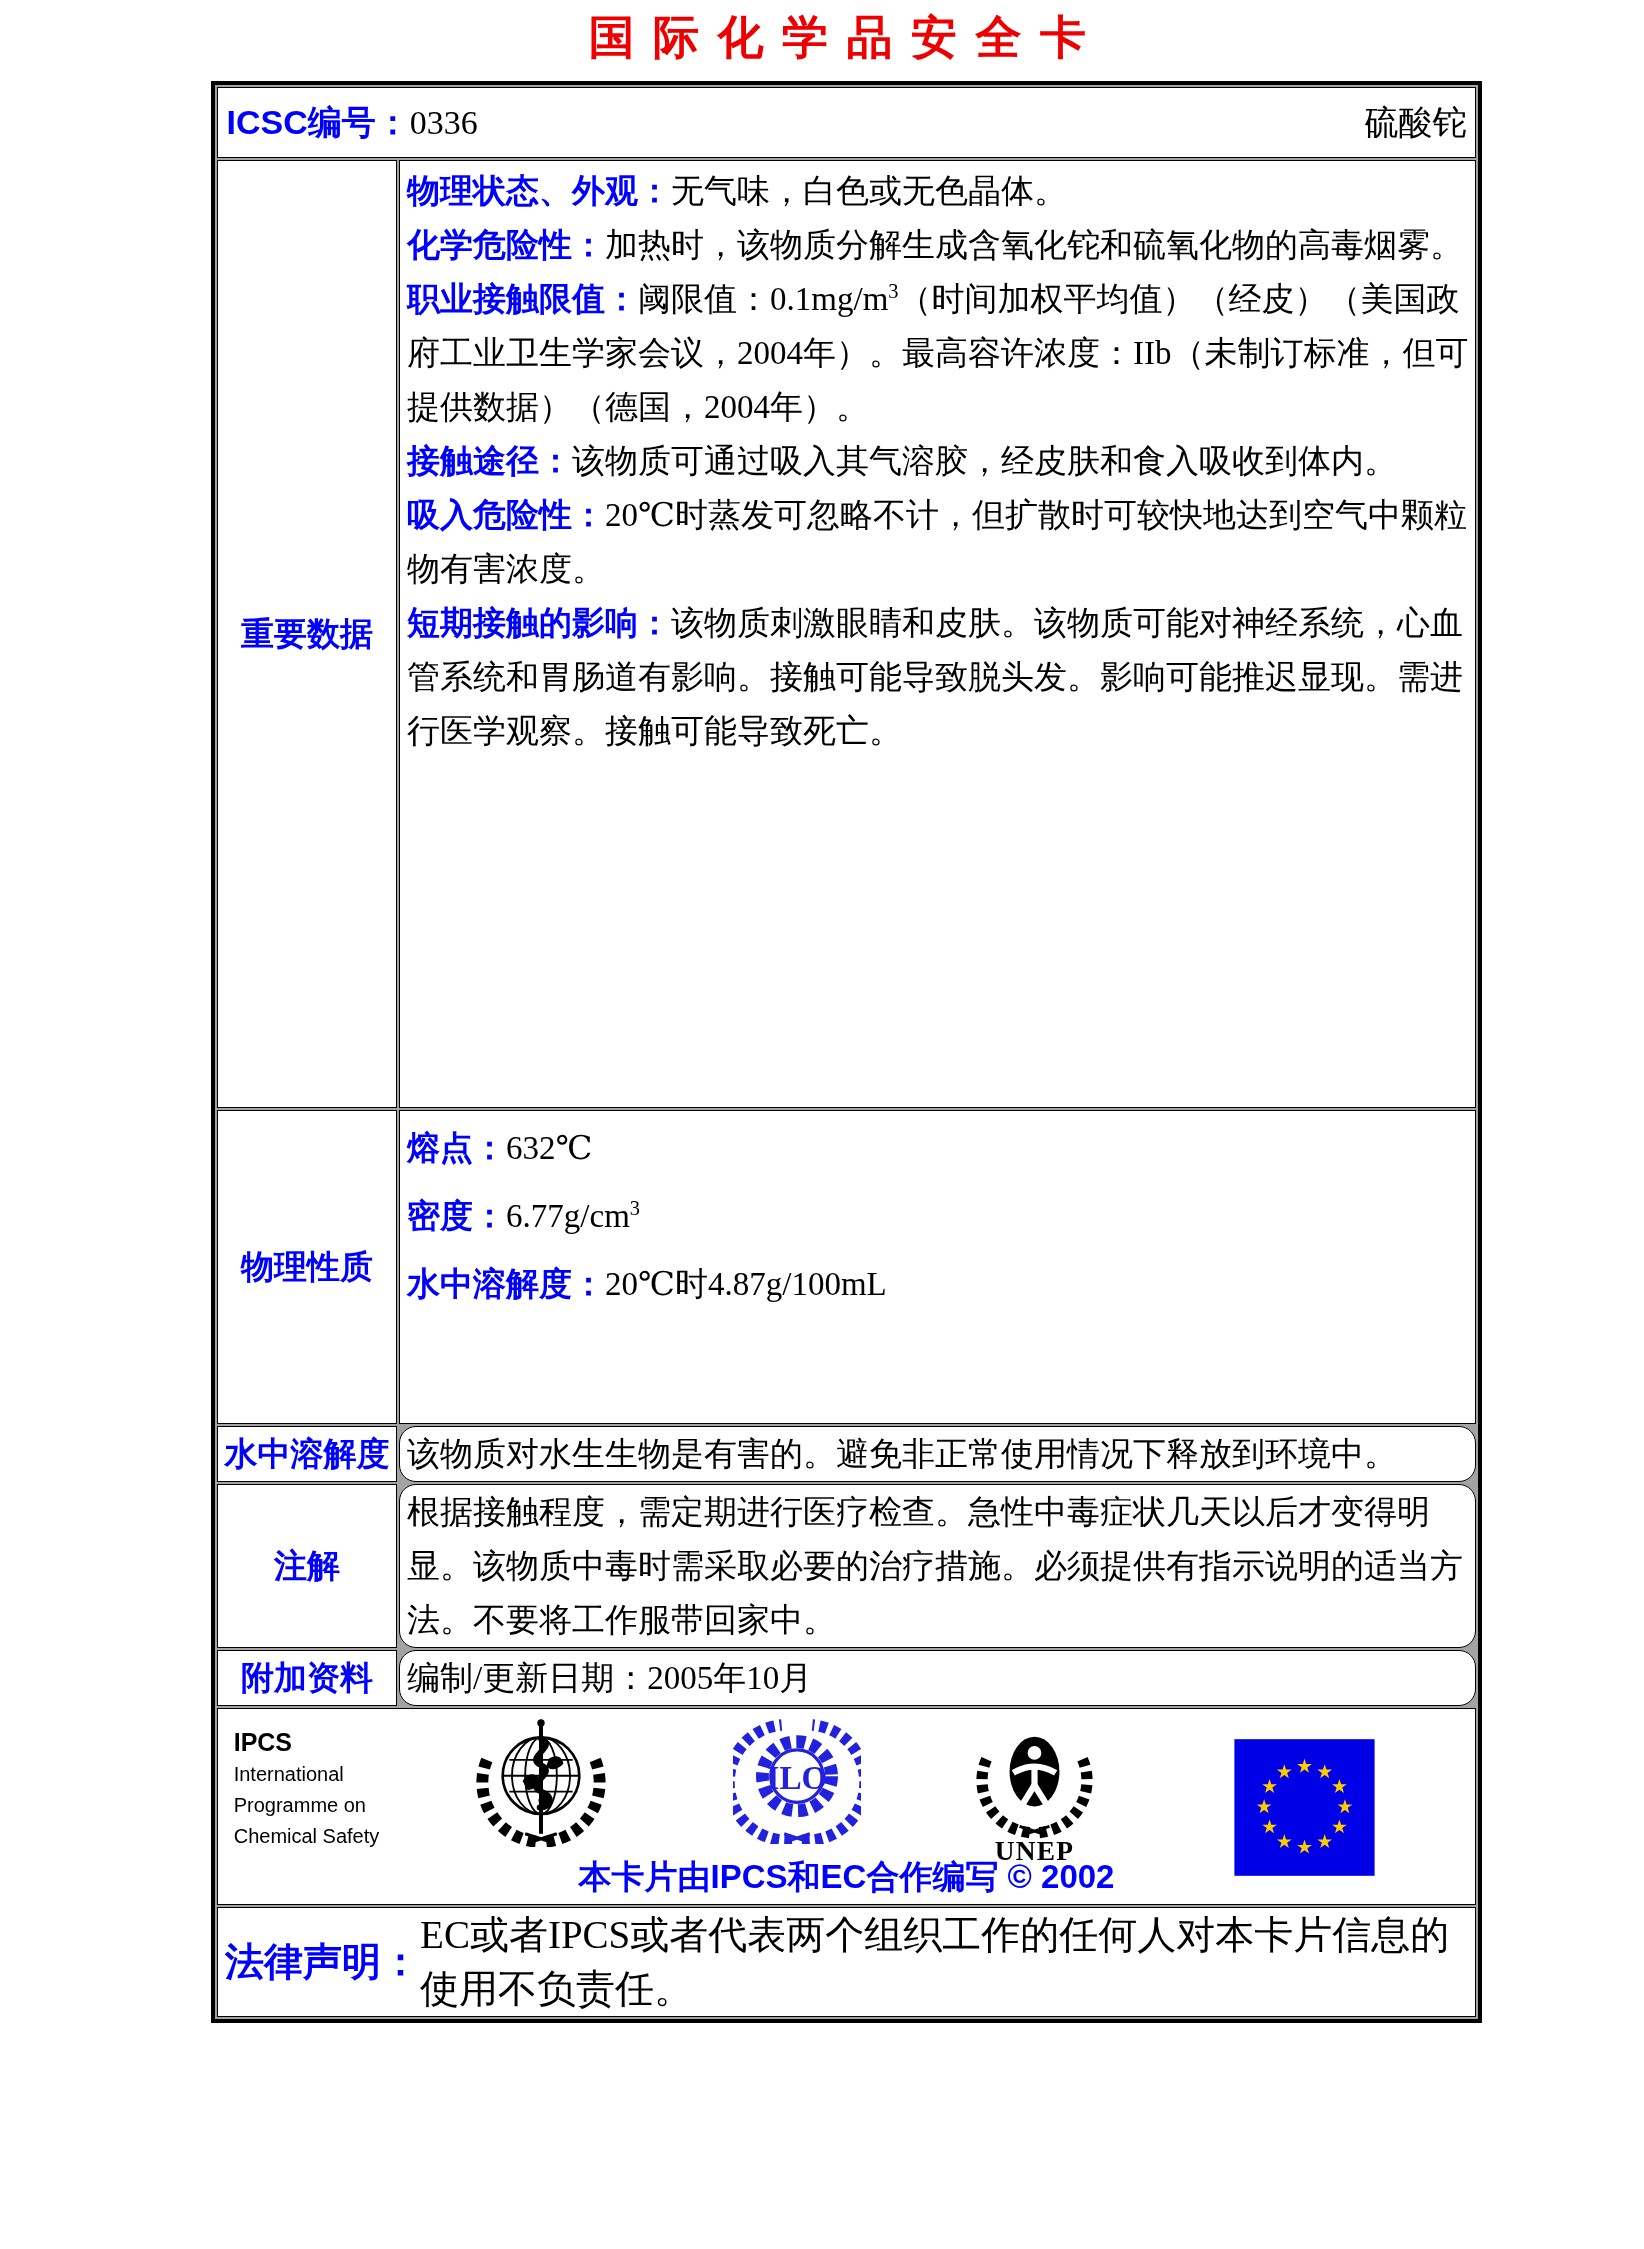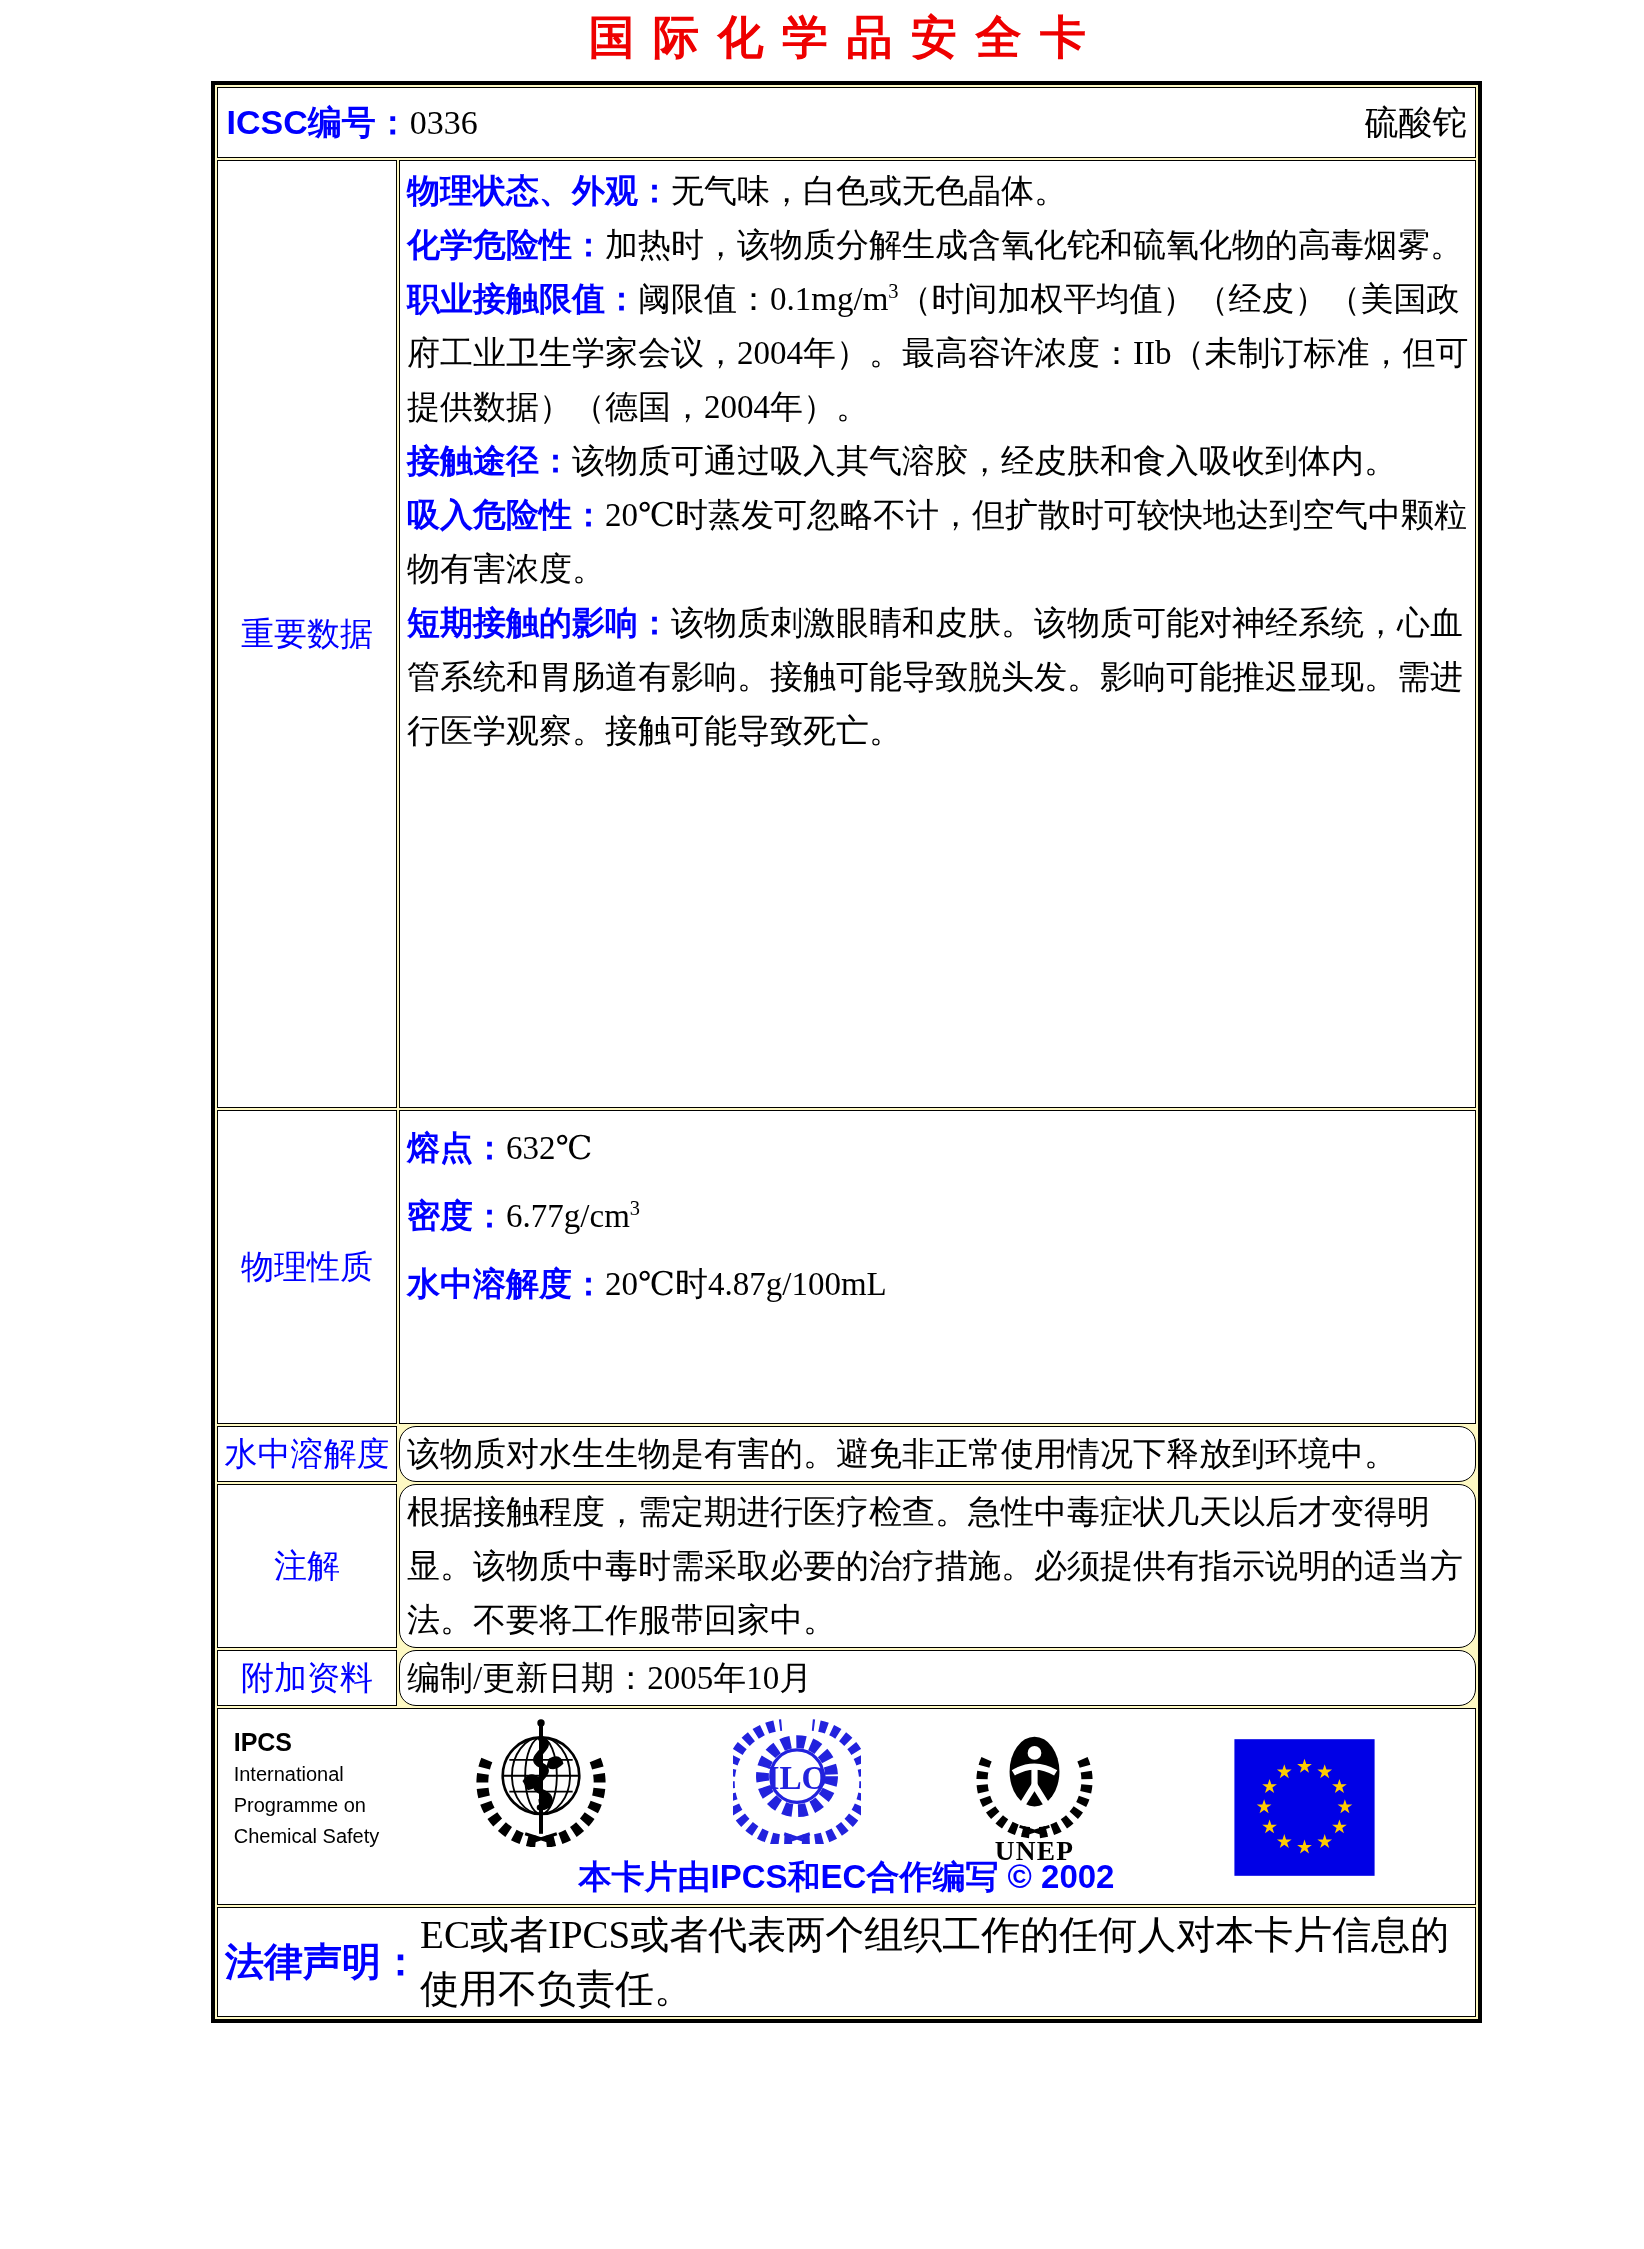--- a/index.html
+++ b/index.html
@@ -22,28 +22,28 @@
     text-align:center;
     font-family:"Liberation Sans","DejaVu Sans",sans-serif;
     font-weight:bold;font-size:46px;letter-spacing:18.5px;
     color:var(--red);
   }
   table.card{
     position:absolute;left:211px;top:81px;width:1271px;
     table-layout:fixed;
     border:4.3px solid #000;
     border-collapse:separate;border-spacing:2.1px;
-    background:#fef9c3;
+    background:#a3a3a3;
   }
   col.c-label{width:180px;}
   td.cell{border:1.4px solid #000;background:#fff;overflow:hidden;}
   td.label-cell{
     text-align:center;vertical-align:middle;
     font-family:"Liberation Sans","DejaVu Sans",sans-serif;
-    font-weight:normal;font-size:33px;color:var(--blue);
+    font-weight:bold;font-size:33px;color:var(--blue);
   }
   td.content-cell{vertical-align:top;padding:2.9px 5.7px 2.9px 7.1px;font-size:33px;line-height:54px;}
   .hdr-flex{display:flex;justify-content:space-between;align-items:center;padding:0 8.6px;height:100%;font-size:34px;}
   .lbl{
     font-family:"Liberation Sans","DejaVu Sans",sans-serif;
     font-weight:bold;color:var(--blue);
   }
   .hdr-left .val{color:#000;}
   .hdr-right{color:#000;}
   tr.r-header td{height:71px;}

